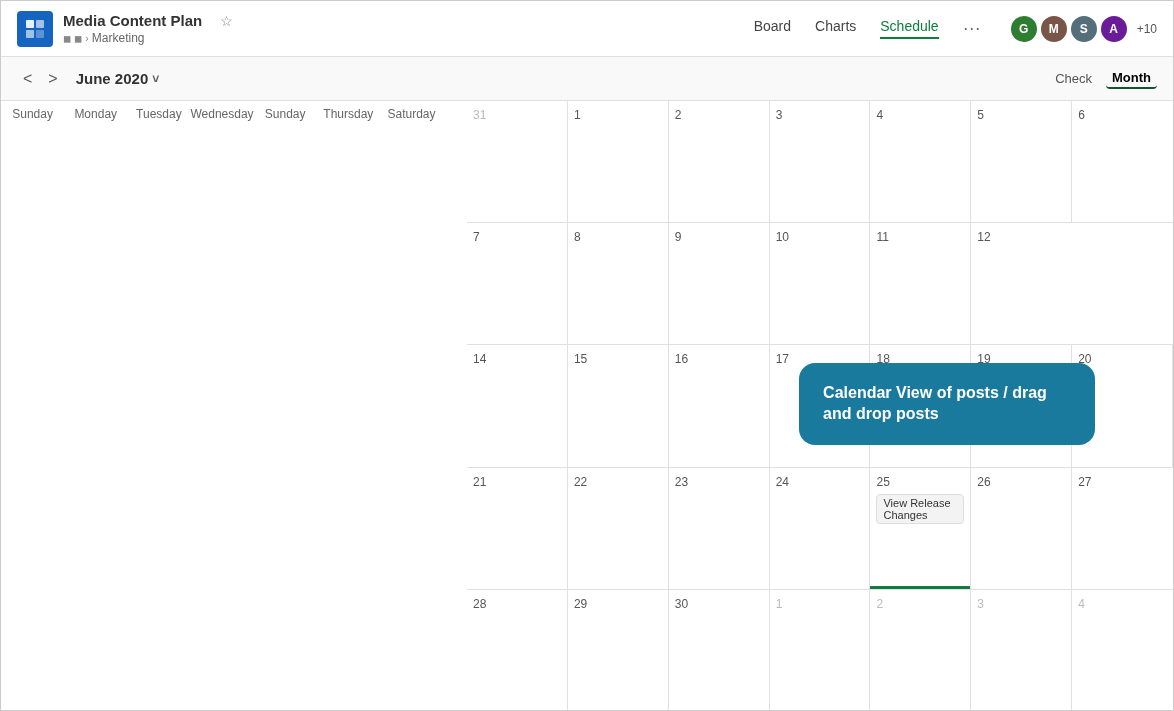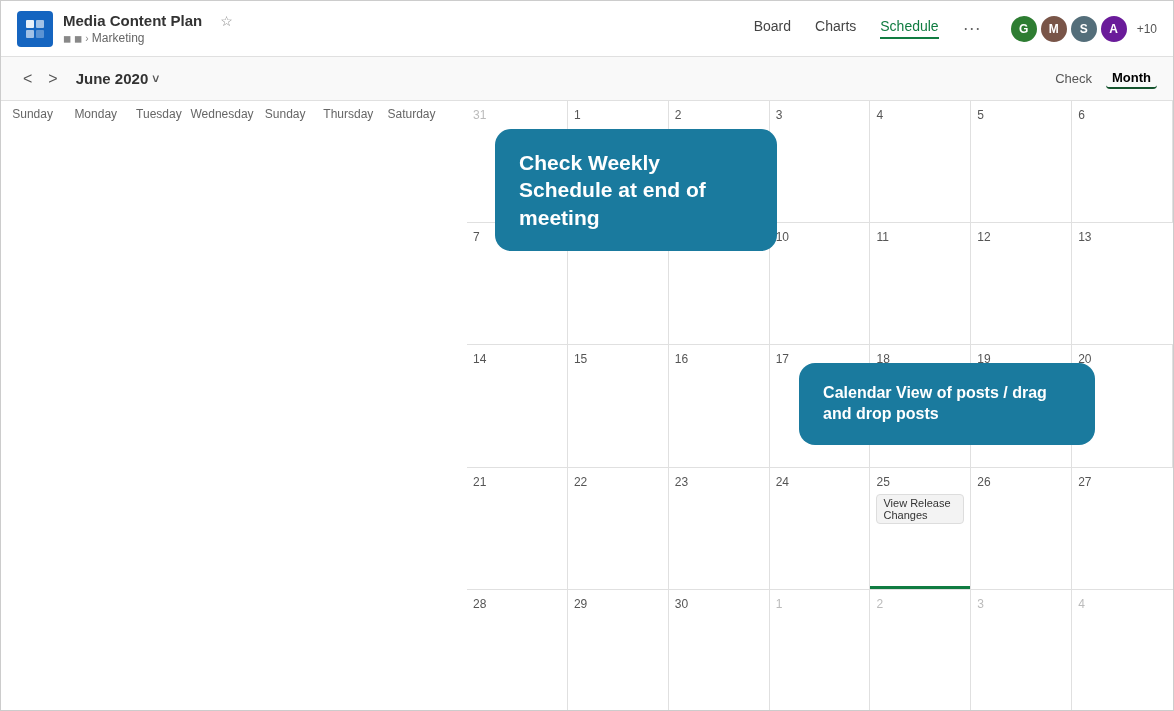--- a/index.html
+++ b/index.html
@@ -338,46 +338,40 @@
       <div class="cal-cell">
         <span class="cal-date">4</span>
       </div>
       <div class="cal-cell">
         <span class="cal-date">5</span>
       </div>
       <div class="cal-cell">
         <span class="cal-date">6</span>
       </div>
 
-      <div class="callout-card callout-card-1" style="top:28px; left:28px; width:282px; font-size:21px;">
-        <span>Check Weekly Schedule at end of meeting</span>
-      </div>
     </div>
 
     <div class="cal-row">
       <div class="cal-cell">
         <span class="cal-date">7</span>
       </div>
       <div class="cal-cell">
         <span class="cal-date">8</span>
       </div>
       <div class="cal-cell">
         <span class="cal-date">9</span>
       </div>
       <div class="cal-cell">
         <span class="cal-date">10</span>
       </div>
       <div class="cal-cell">
         <span class="cal-date">11</span>
       </div>
       <div class="cal-cell">
         <span class="cal-date">12</span>
-      </div>
-      <div class="cal-cell">
-        <span class="cal-date">13</span>
       </div>
     </div>
 
     <div class="cal-row" style="position:relative;">
       <div class="cal-cell">
         <span class="cal-date">14</span>
       </div>
       <div class="cal-cell">
         <span class="cal-date">15</span>
       </div>

